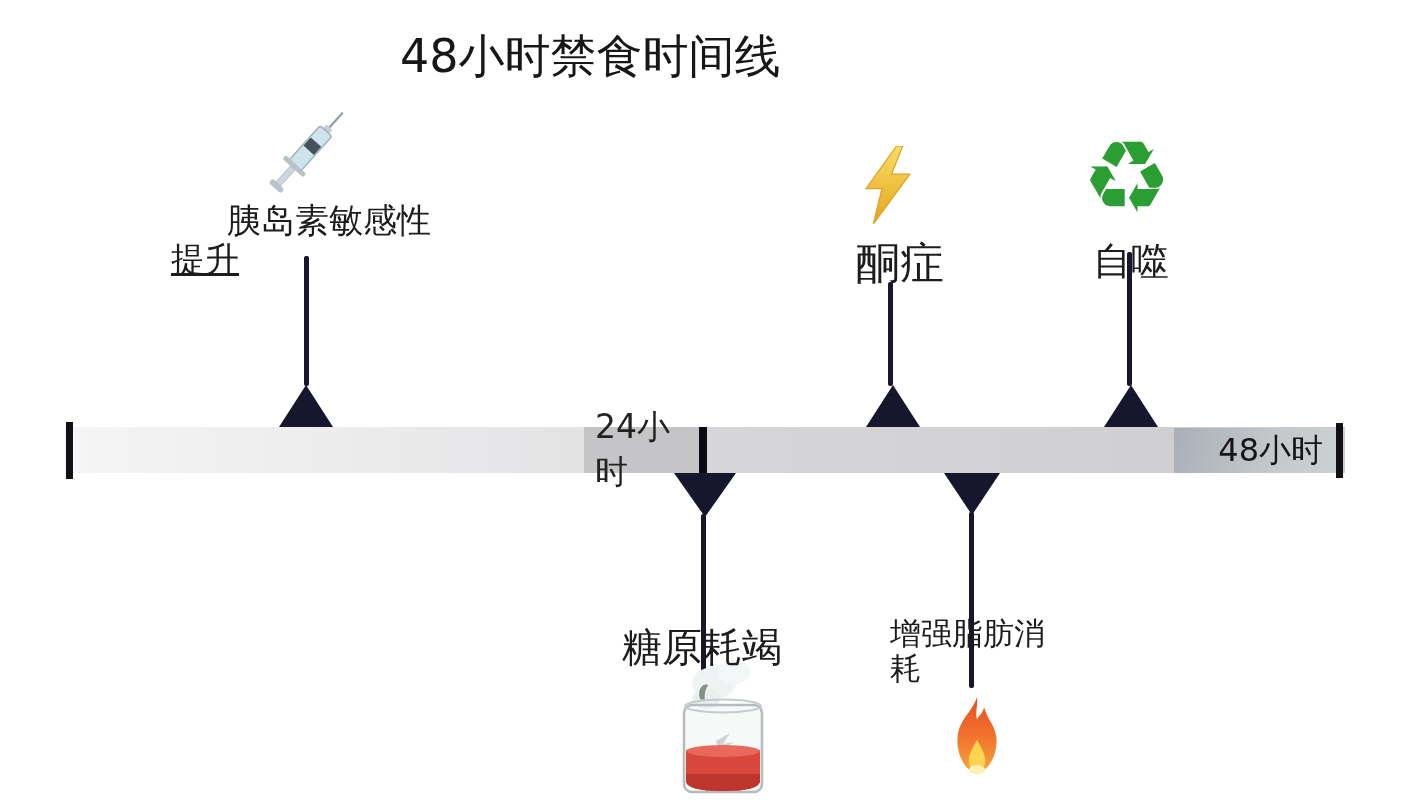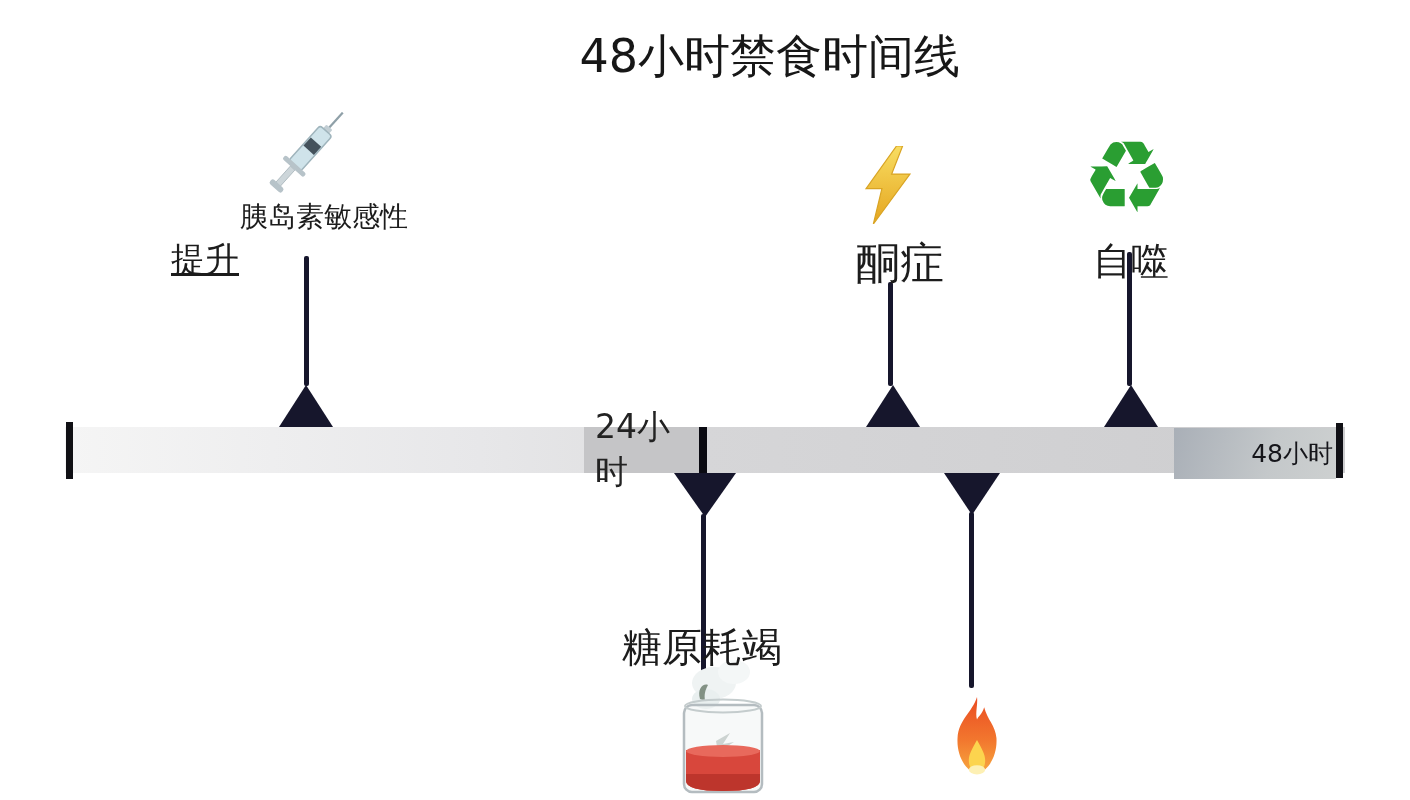--- a/index.html
+++ b/index.html
@@ -3,35 +3,35 @@
 <meta charset="utf-8">
 <style>
   html,body { margin:0; padding:0; background:#ffffff; }
   .canvas {
     position:relative; width:1410px; height:800px; background:#ffffff;
     font-family:"DejaVu Sans","Liberation Sans",sans-serif; color:#1c1c1c;
     overflow:hidden;
   }
   .abs { position:absolute; }
   .title {
-    left:400px; top:26px; width:560px; text-align:right;
+    left:400px; top:26px; width:560px; text-align:left;
     font-size:46px; font-weight:500; color:#171717; white-space:nowrap;
   }
   
   .bar-left  { left:65px;  top:427px; width:640px; height:46px;
                background:linear-gradient(to right,#f5f5f5 0%,#e7e7e9 65%,#dededf 100%); }
   .bar-right { left:705px; top:427px; width:640px; height:46px;
                background:linear-gradient(to right,#d6d6d8 0%,#cdcdcf 100%); }
   .patch-24 { left:584px; top:427px; width:118px; height:46px; background:#c5c5c7;
               display:flex; align-items:center; justify-content:flex-end; padding-right:6px;
               box-sizing:border-box; font-size:33px; color:#222;padding-left:11px; }
-  .patch-48 { left:1174px; top:428px; width:162px; height:51px;
+  .patch-48 { left:1174px; top:428px; width:162px; height:45px;
               background:linear-gradient(105deg,#a9afb7 0%,#c4c8ca 60%,#cdd0d0 100%);
-              display:flex; align-items:center; justify-content:flex-end; padding-right:3px;
-              box-sizing:border-box; font-size:25px; color:#15151a; }
+              display:flex; align-items:center; justify-content:flex-end; padding-right:13px;
+              box-sizing:border-box; font-size:32px; color:#15151a; }
   .tick { background:#101015; }
   .tick-left  { left:66px;   top:422px; width:7px; height:57px; }
   .tick-mid   { left:699px;  top:427px; width:8px; height:46px; background:#0a0a12; }
   .tick-right { left:1336px; top:423px; width:7px; height:55px; }
   
   .stem { width:5px; background:#16162c; border-radius:2px; }
   .stem-insulin   { left:304px;  top:256px; height:130px; }
   .stem-ketosis   { left:888px;  top:282px; height:104px; }
   .stem-autophagy { left:1127px; top:252px; height:134px; }
   .stem-glycogen  { left:701px;  top:514px; height:182px; }
@@ -43,21 +43,21 @@
   .tri-up-ketosis   { left:866px;  top:385px; }
   .tri-up-autophagy { left:1104px; top:385px; }
   .tri-down { width:0; height:0;
               border-left:31px solid transparent; border-right:31px solid transparent;
               border-top:44px solid #16162c; }
   .tri-down-glycogen { left:674px; top:473px; }
   .tri-down-fatburn  { left:944px; top:473px;
               border-left-width:28px; border-right-width:28px; border-top-width:42px; }
   
   .lbl { white-space:nowrap; color:#1c1c1c; z-index:3; }
-  .lbl-insulin-1 { left:240px;  top:198px; font-size:28px; }
+  .lbl-insulin-1 { left:227px;  top:198px; font-size:34px; }
   .lbl-insulin-2 { left:171px;  top:237px; font-size:34px;text-decoration:underline; }
   .lbl-ketosis   { left:856px;  top:234px; font-size:44px; }
   .lbl-autophagy { left:1093px; top:236px; font-size:38px;font-family:Liberation Serif, serif; }
   .lbl-glycogen  { left:622px;  top:620px; font-size:40px;font-family:Liberation Mono, monospace; }
   .lbl-fatburn   { left:890px;  top:616px; font-size:31px; line-height:35px;
                    width:168px; white-space:normal; }
   
   .icon-syringe-wrap { left:266px; top:106px; width:84px; height:90px;
                        display:flex; align-items:center; justify-content:center; }
   .icon-syringe-wrap svg { transform:rotate(42deg); }
@@ -133,20 +133,21 @@
       <path d="M24 44 C21 34 27 28 32 30 C29 36 28 39 29 46 Z" fill="#5f7260" opacity="0.75"></path>
       <rect x="8" y="50" width="78" height="87" rx="8" fill="#eff3f4" fill-opacity="0.5" stroke="#b4bcc0" stroke-width="2.5"></rect>
       <ellipse cx="47" cy="51" rx="38" ry="6.5" fill="none" stroke="#c4cccd" stroke-width="2"></ellipse>
       <path d="M40 86 L54 78 L47 89 L58 87 L42 97 Z" fill="#ccd3d1"></path>
       <path d="M10 95 L84 95 L84 126 Q84 136 47 136 Q10 136 10 126 Z" fill="#d8473c"></path>
       <ellipse cx="47" cy="96" rx="37" ry="6" fill="#e8695c"></ellipse>
       <path d="M10 119 L84 119 L84 126 Q84 136 47 136 Q10 136 10 126 Z" fill="#bd352c"></path>
     </svg>
   </div>
 
+  <div class="abs lbl lbl-fatburn">增强脂肪消耗</div>
   <div class="abs icon-fire">
     <svg width="62" height="84" viewBox="0 0 60 82">
       <defs>
         <linearGradient id="flameg" x1="0" y1="0" x2="0" y2="1">
           <stop offset="0" stop-color="#ea4c22"></stop>
           <stop offset="0.55" stop-color="#f2762e"></stop>
           <stop offset="1" stop-color="#f7a83f"></stop>
         </linearGradient>
       </defs>
       <path d="M30 2 C26 16 12 24 11 42 C10 60 19 74 30 77 C41 74 50 60 49 42 C48 30 40 24 37 12 C35 19 31 21 30 24 C28 18 31 9 30 2 Z" fill="url(#flameg)"></path>

